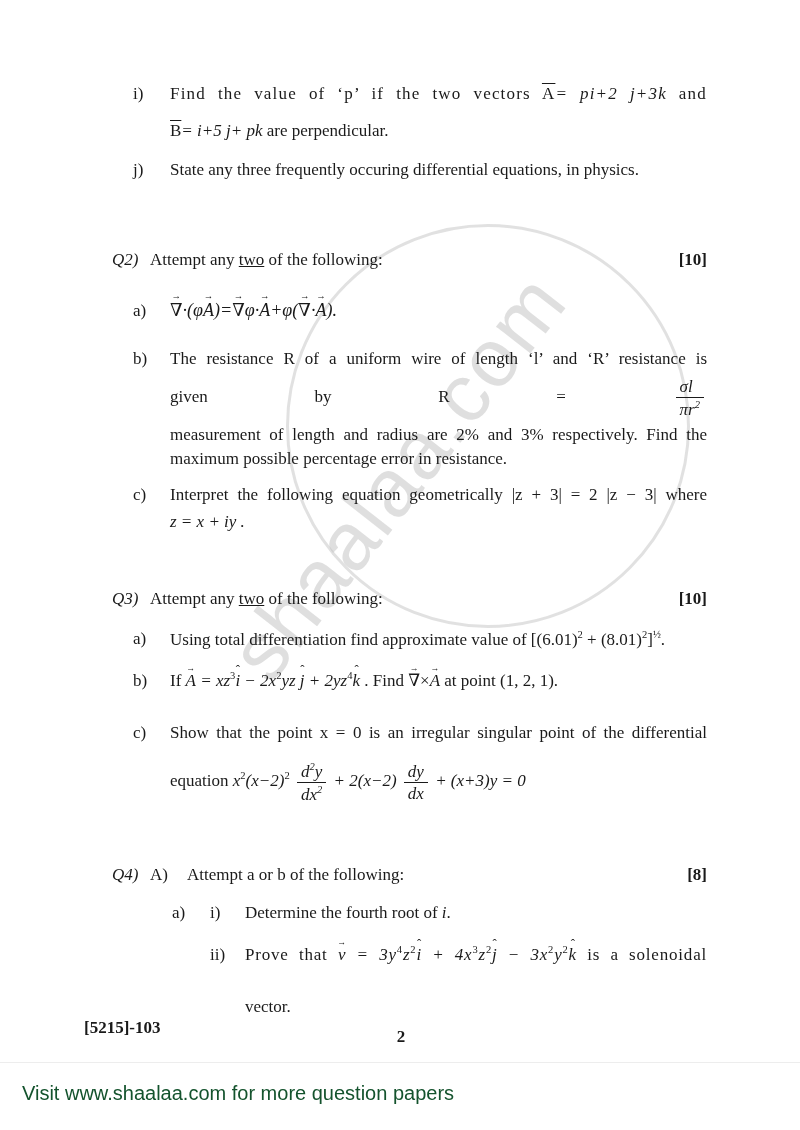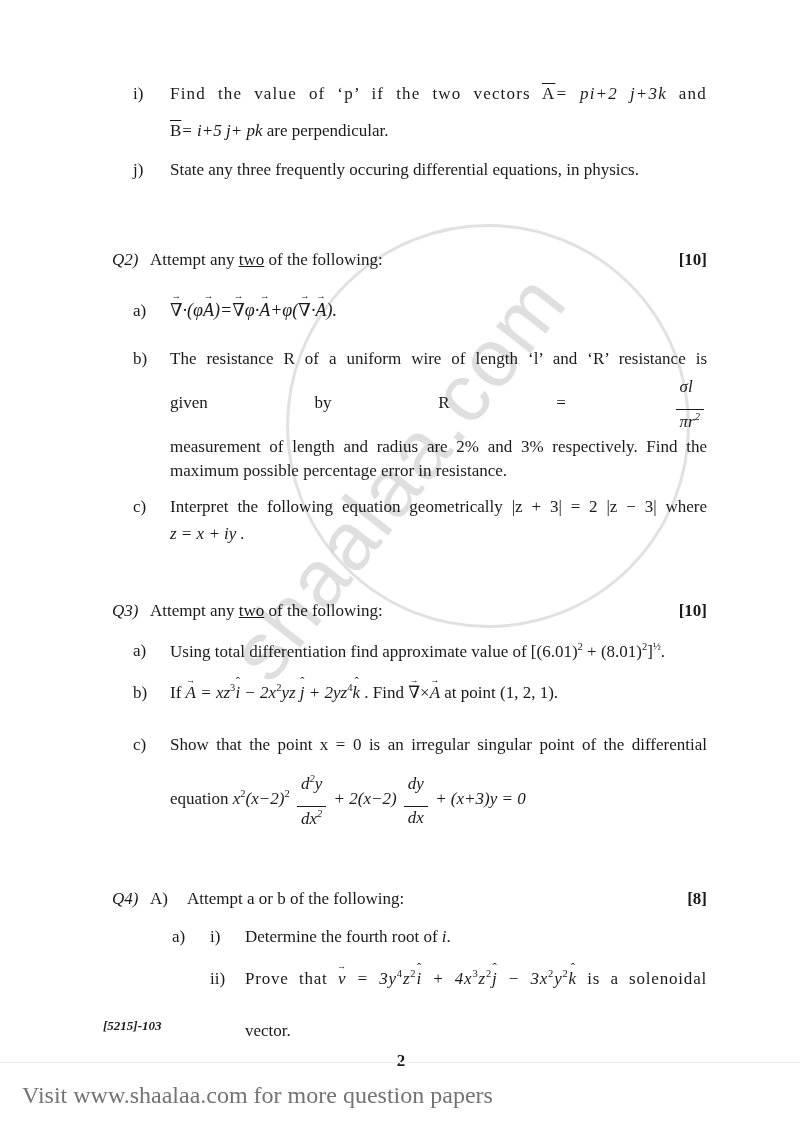--- a/index.html
+++ b/index.html
@@ -54,35 +54,35 @@
   .hat { position: relative; display: inline-block; font-style: italic; }
   .hat::after {
     content: "\02C6"; position: absolute; left: 55%; top: -0.42em;
     transform: translateX(-50%); font-size: 0.75em; font-style: normal;
     line-height: 1;
   }
   .frac {
     display: inline-block; text-align: center; vertical-align: middle;
     line-height: 1.12; font-style: italic; margin: 0 3px;
   }
-  .fn { display: block; padding: 0 4px 13px; border-bottom: 1px solid #1a1a1a; }
+  .fn { display: block; padding: 0 4px 1px; border-bottom: 1px solid #1a1a1a; }
   .fd { display: block; padding: 1px 4px 0; }
   sup { font-size: 0.62em; }
   .just { text-align: justify; text-align-last: justify; }
   .center { text-align: center; }
   .b { font-weight: bold; }
   .code {
-    position: absolute; left: 103px; top: 1018px;
-    font-weight: bold; font-size: 13px; font-style: italic;
+    position: absolute; left: 84px; top: 1018px;
+    font-weight: bold; font-size: 17px;
   }
   .scan-line { position: absolute; left: 0; top: 1062px; width: 800px; height: 1px; background: #ededed; }
   .visit {
     position: absolute; left: 22px; top: 1082px;
-    font-family: Liberation Serif, serif;
-    font-size: 24px; color: #737373;
+    font-family: Liberation Sans, sans-serif;
+    font-size: 20px; color: #14532d;
   }
 </style>
 </head>
 <body>
 
 <div class="page">
 
   <div class="wm-circle"></div>
   <div class="wm-text">shaalaa.com</div>
 

